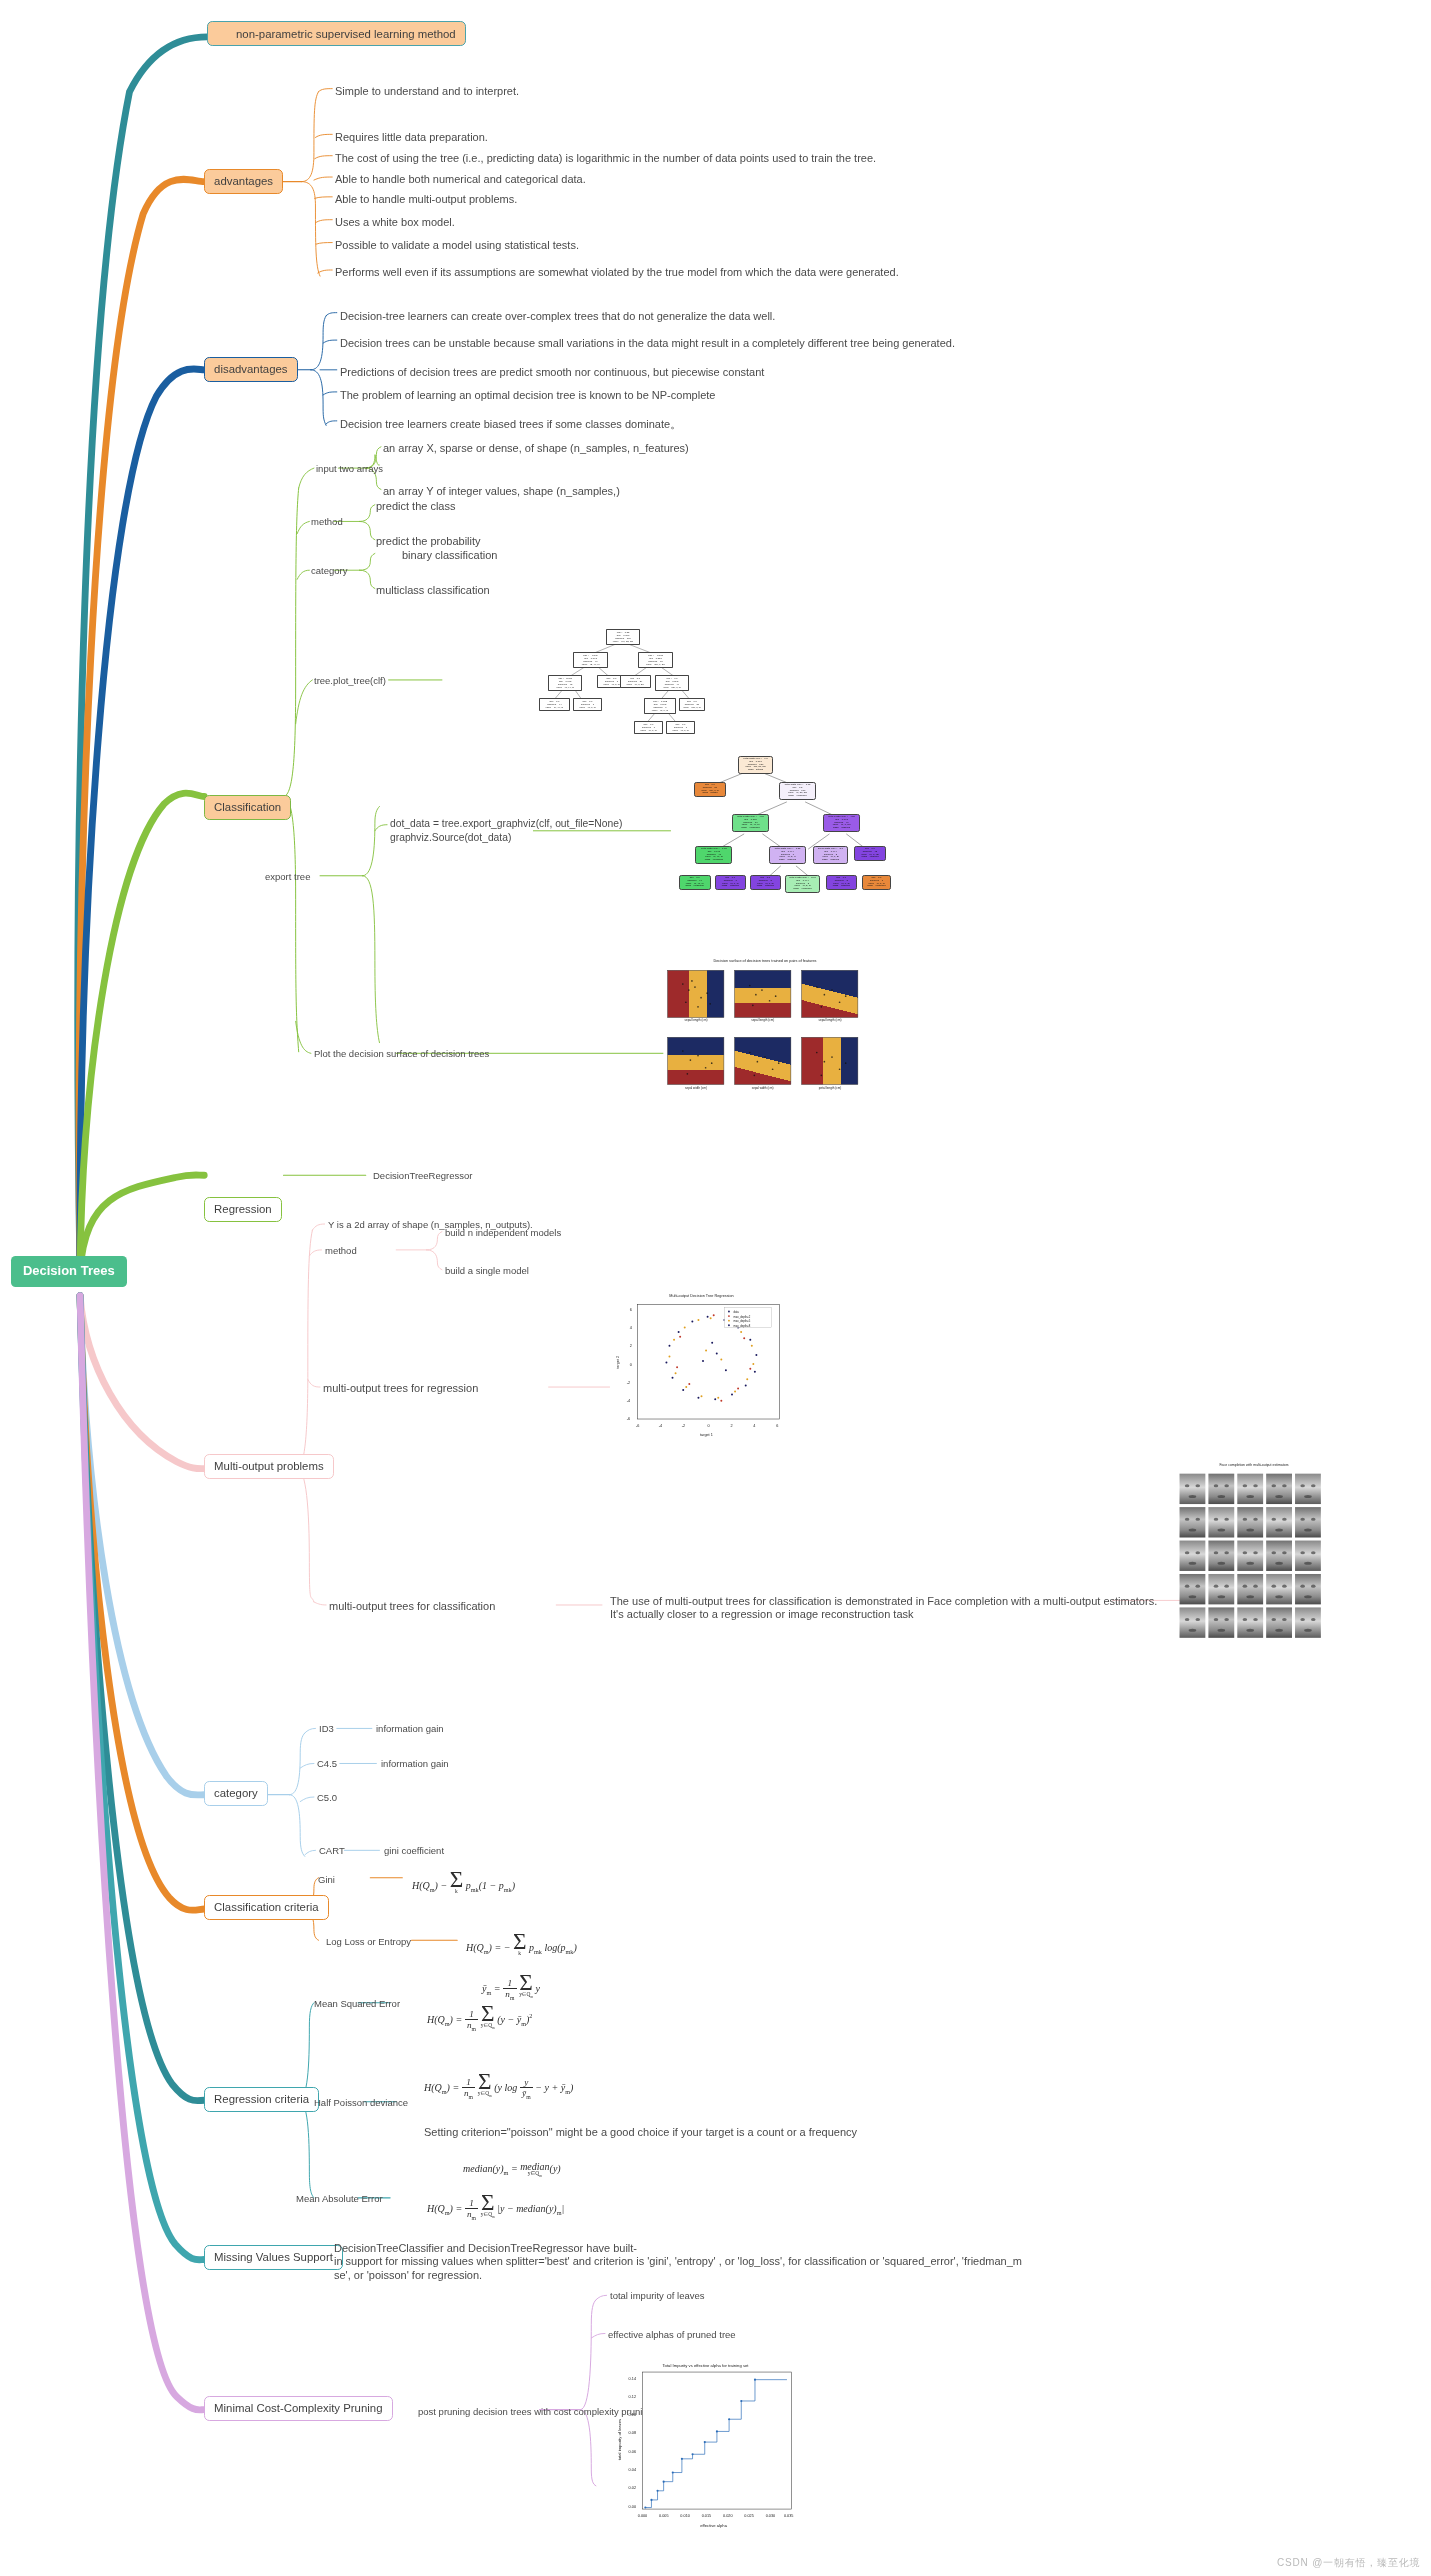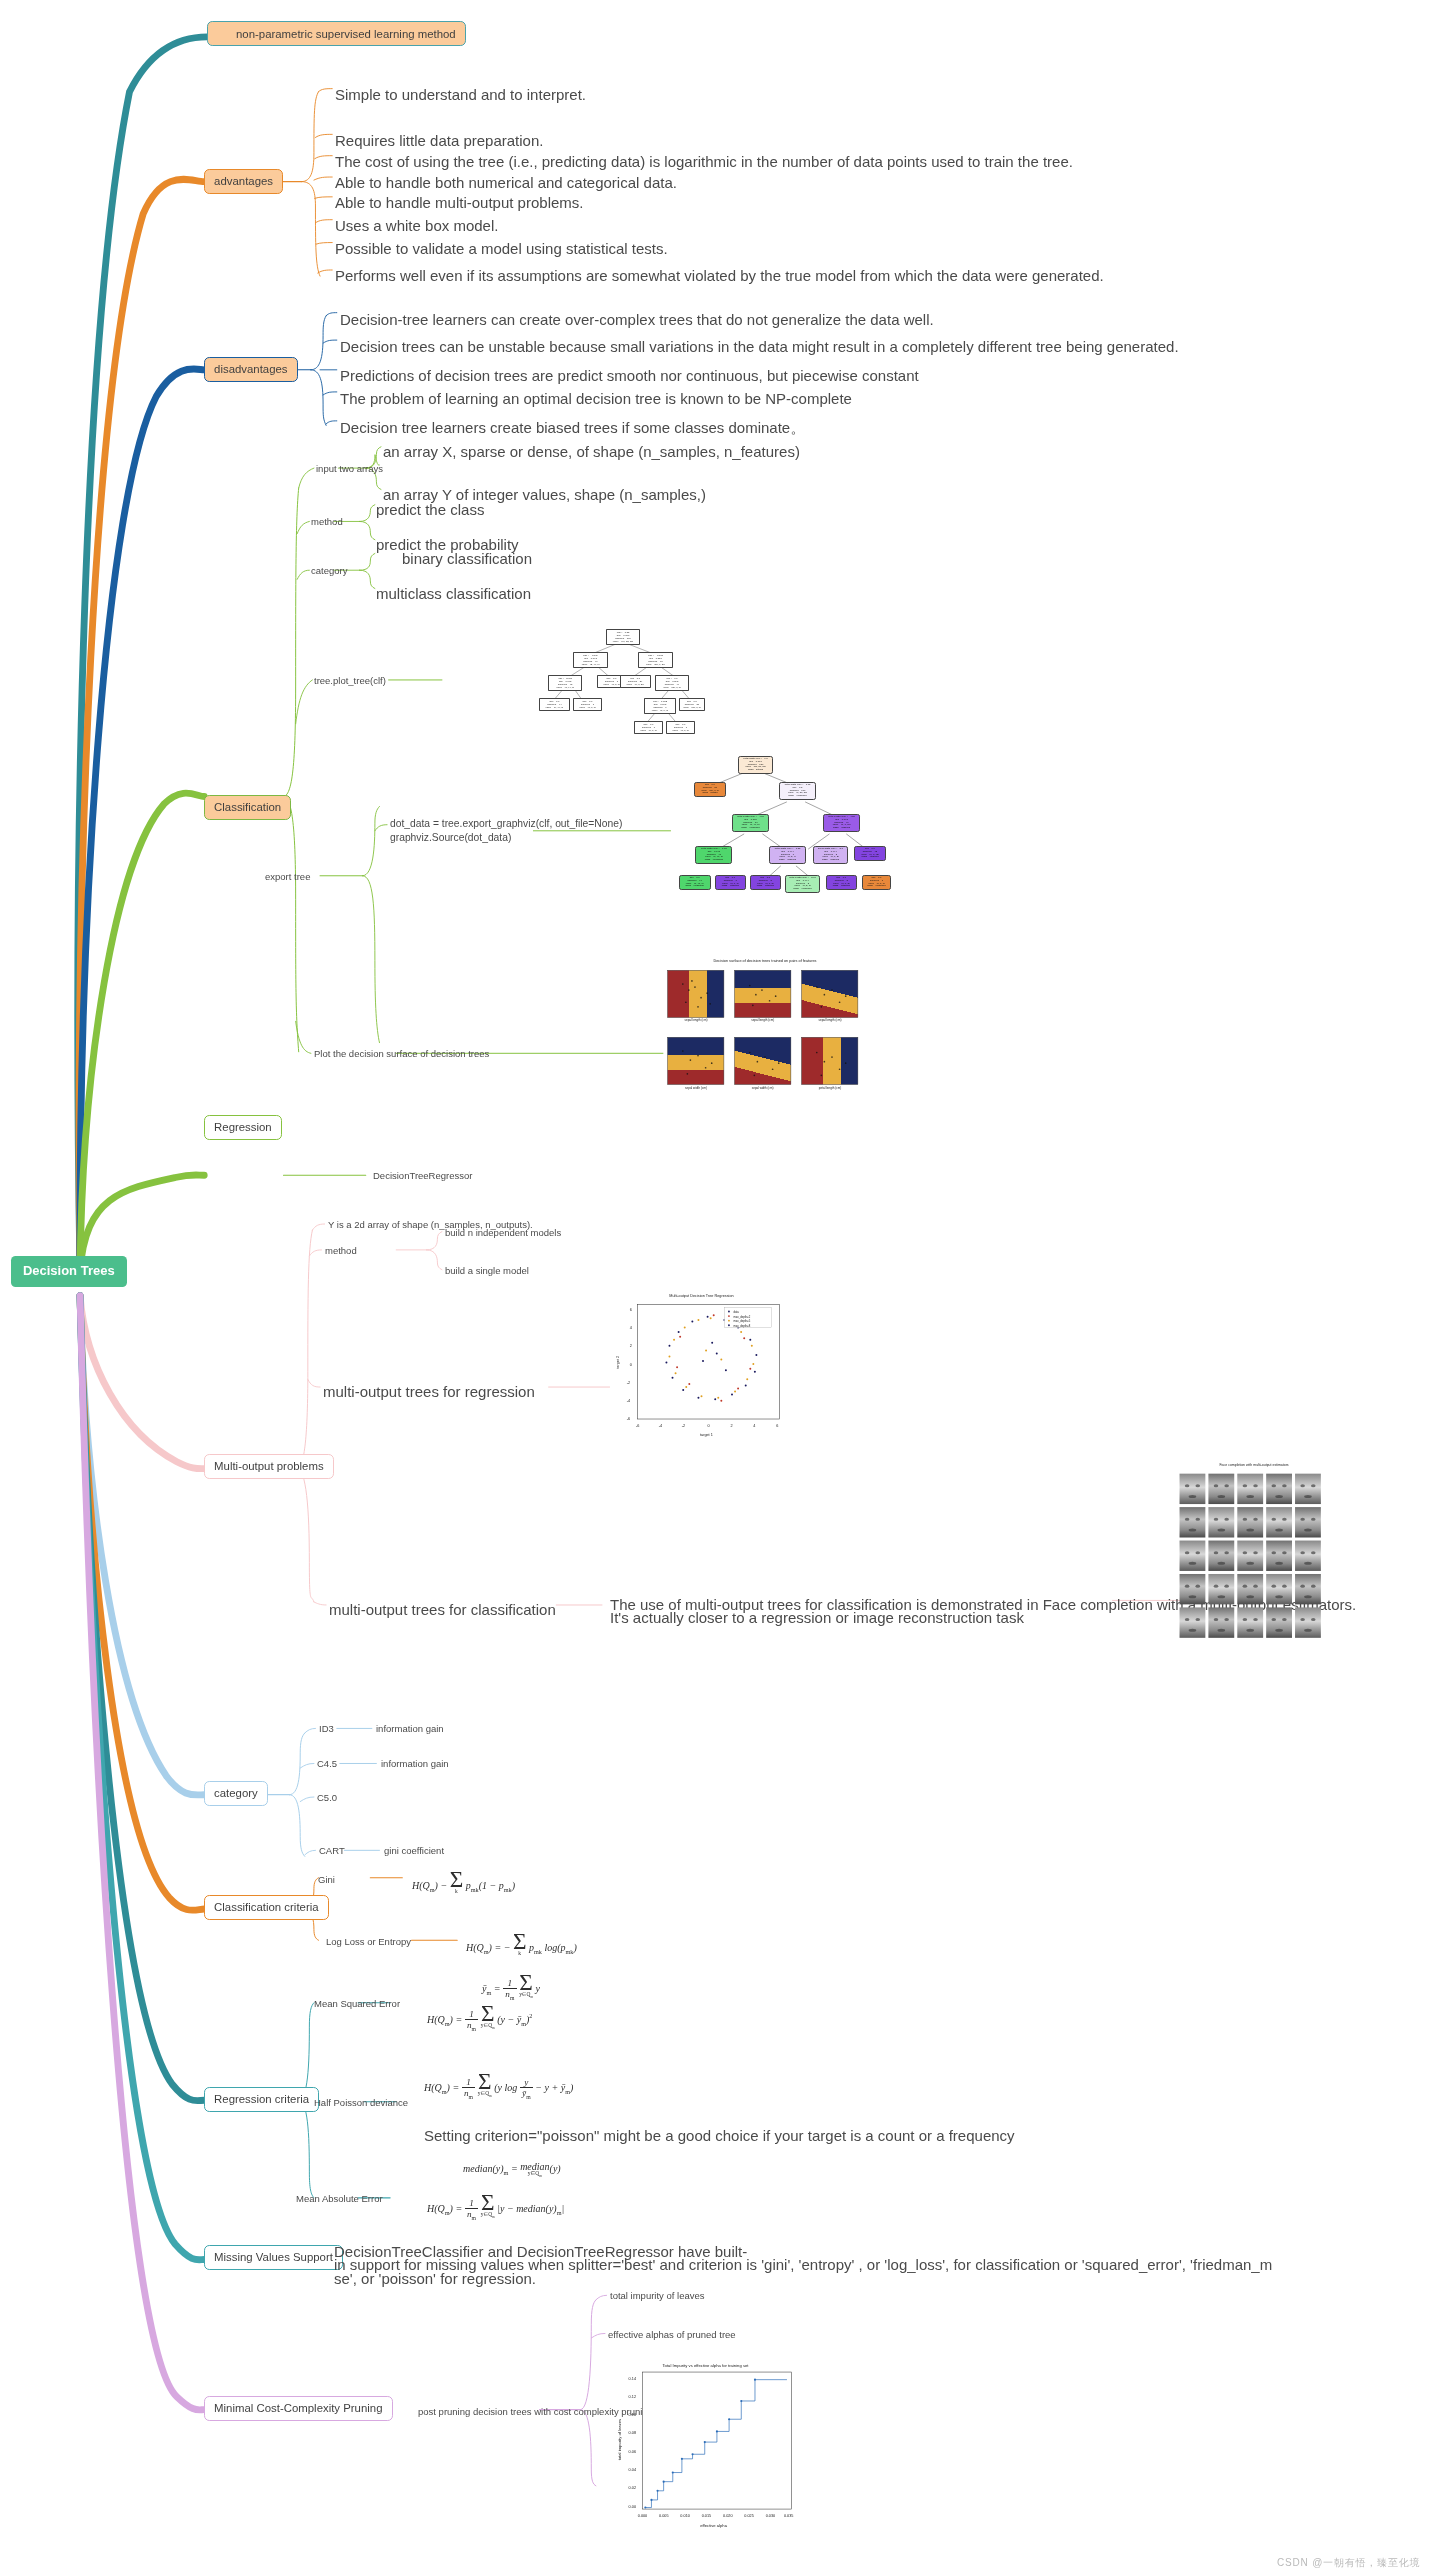--- a/index.html
+++ b/index.html
@@ -39,21 +39,21 @@
   .b-green  { border-color:#86C23F; }
   .b-pink   { border-color:#F6C8CA; }
   .b-lblue  { border-color:#A8CFEA; }
   .b-orange { border-color:#E8892A; }
   .b-teal2  { border-color:#3FA6AE; }
   .b-purple { border-color:#D7A8E0; }
 
   
   .leaf {
     position:absolute;
-    font-size:15px;
+    font-size:11px;
     color:#4a4a4a;
     white-space:nowrap;
     line-height:1.45;
   }
   .leaf.md   { font-size:9.5px; }
   .leaf.lg   { font-size:10.3px; }
 
   
   .formula {
     position:absolute;
@@ -417,21 +417,21 @@
       </g>
     </svg>
     <div class="ds-lab" style="left:-69px; top:59px;">sepal length (cm)</div>
     <div class="ds-lab" style="left:-2.3px; top:59px;">sepal length (cm)</div>
     <div class="ds-lab" style="left:65px; top:59px;">sepal length (cm)</div>
     <div class="ds-lab" style="left:-69px; top:127px;">sepal width (cm)</div>
     <div class="ds-lab" style="left:-2.3px; top:127px;">sepal width (cm)</div>
     <div class="ds-lab" style="left:65px; top:127px;">petal length (cm)</div>
   </div>
 
-  <div class="node box-white b-green" style="left:204px; top:1115px;">
+  <div class="node box-white b-green" style="left:204px; top:1197px;">
     <span>Regression</span>
   </div>
   <div class="leaf md" style="left:373px; top:1169px;">DecisionTreeRegressor</div>
 
   <div class="node box-white b-pink" style="left:204px; top:1454px;">
     <span>Multi-output problems</span>
   </div>
   <div class="leaf md" style="left:328px; top:1218px;">Y is a 2d array of shape (n_samples, n_outputs).</div>
   <div class="leaf md" style="left:325px; top:1244px;">method</div>
   <div class="leaf md" style="left:445px; top:1226px;">build n independent models</div>

